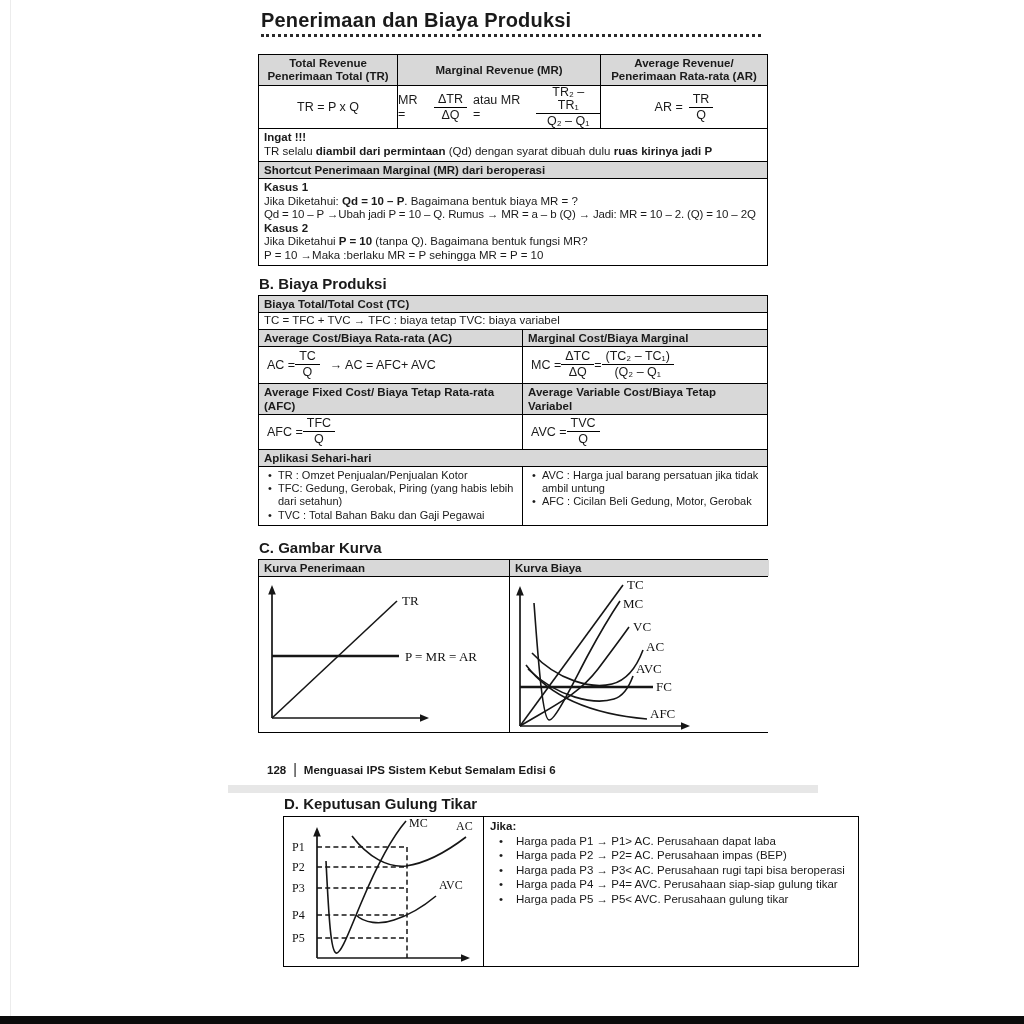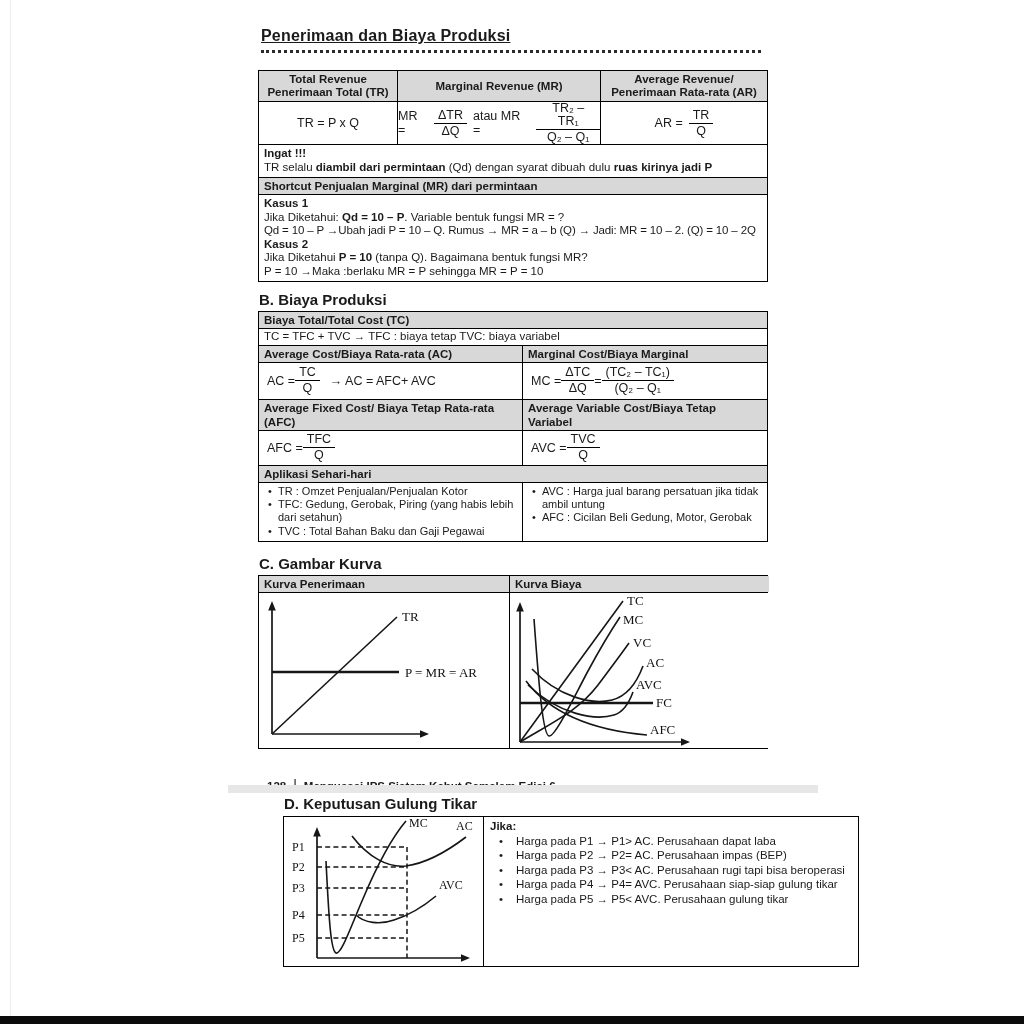--- a/index.html
+++ b/index.html
@@ -8,21 +8,21 @@
     background:#ffffff;color:#1a1a1a;
     font-family:"Liberation Sans","DejaVu Sans",sans-serif;
     -webkit-font-smoothing:antialiased;
   }
   .edge-line{position:absolute;left:10px;top:0;width:1px;height:100%;background:#ececec;}
   .page-break-band{position:absolute;left:228px;top:785px;width:590px;height:8px;background:#e7e7e7;}
   .bottom-bar{position:absolute;left:0;top:1016px;width:1024px;height:8px;background:#0b0b0b;}
 
   .content{position:absolute;left:258px;top:8px;width:510px;}
 
-  h1.title{margin:16px 0 0 3px;font-size:16px;line-height:24px;font-weight:bold;letter-spacing:.2px;text-decoration:underline;}
+  h1.title{margin:0 0 0 3px;font-size:20px;line-height:24px;font-weight:bold;letter-spacing:.2px;}
   .dotted-rule{margin-top:2px;width:500px;border-top:3px dotted #2a2a2a;height:0;margin-left:3px;}
 
   
   .gtable{display:grid;background:#000;border:1px solid #000;gap:1px;margin-top:0;}
   .gtable>div{background:#fff;}
   .hdr{background:#d8d8d8 !important;font-weight:bold;}
   .span-all{grid-column:1/-1;}
 
   .tableA{grid-template-columns:138px 202px 1fr;margin-top:17px;}
   .tableA .hcell{font-size:11.5px;line-height:13px;text-align:center;padding:2px 2px;}
@@ -112,25 +112,25 @@
         <span class="num">TR</span>
           <span class="den">Q</span>
       </span>
     </div>
 
     <div class="span-all txtrow" style="padding:2px 5px 3px;">
       <div><b>Ingat !!!</b></div>
       <div><span>TR selalu </span><b>diambil dari permintaan</b><span> (Qd) dengan syarat dibuah dulu </span><b>ruas kirinya jadi P</b></div>
     </div>
 
-    <div class="span-all grayrow">Shortcut Penjualan Marginal (MR) dari permintaan</div>
+    <div class="span-all grayrow">Shortcut Penerimaan Marginal (MR) dari beroperasi</div>
 
     <div class="span-all txtrow" style="padding:2px 5px 3px;">
       <div><b>Kasus 1</b></div>
-      <div><span>Jika Diketahui: </span><b>Qd = 10 – P</b><span>. Variable bentuk fungsi MR = ?</span></div>
+      <div><span>Jika Diketahui: </span><b>Qd = 10 – P</b><span>. Bagaimana bentuk biaya MR = ?</span></div>
       <div class="nowrap">Qd = 10 – P →Ubah jadi P = 10 – Q.  Rumus →  MR = a – b (Q) → Jadi: MR = 10 – 2. (Q) = 10 – 2Q</div>
       <div><b>Kasus 2</b></div>
       <div><span>Jika Diketahui </span><b>P = 10</b><span> (tanpa Q). Bagaimana bentuk fungsi MR?</span></div>
       <div>P = 10 →Maka :berlaku MR = P sehingga MR = P = 10</div>
     </div>
   </div>
 
   <h2 class="sect">B. Biaya Produksi</h2>
   <div class="gtable tableB">
     <div class="span-all hdr hcell">Biaya Total/Total Cost (TC)</div>

